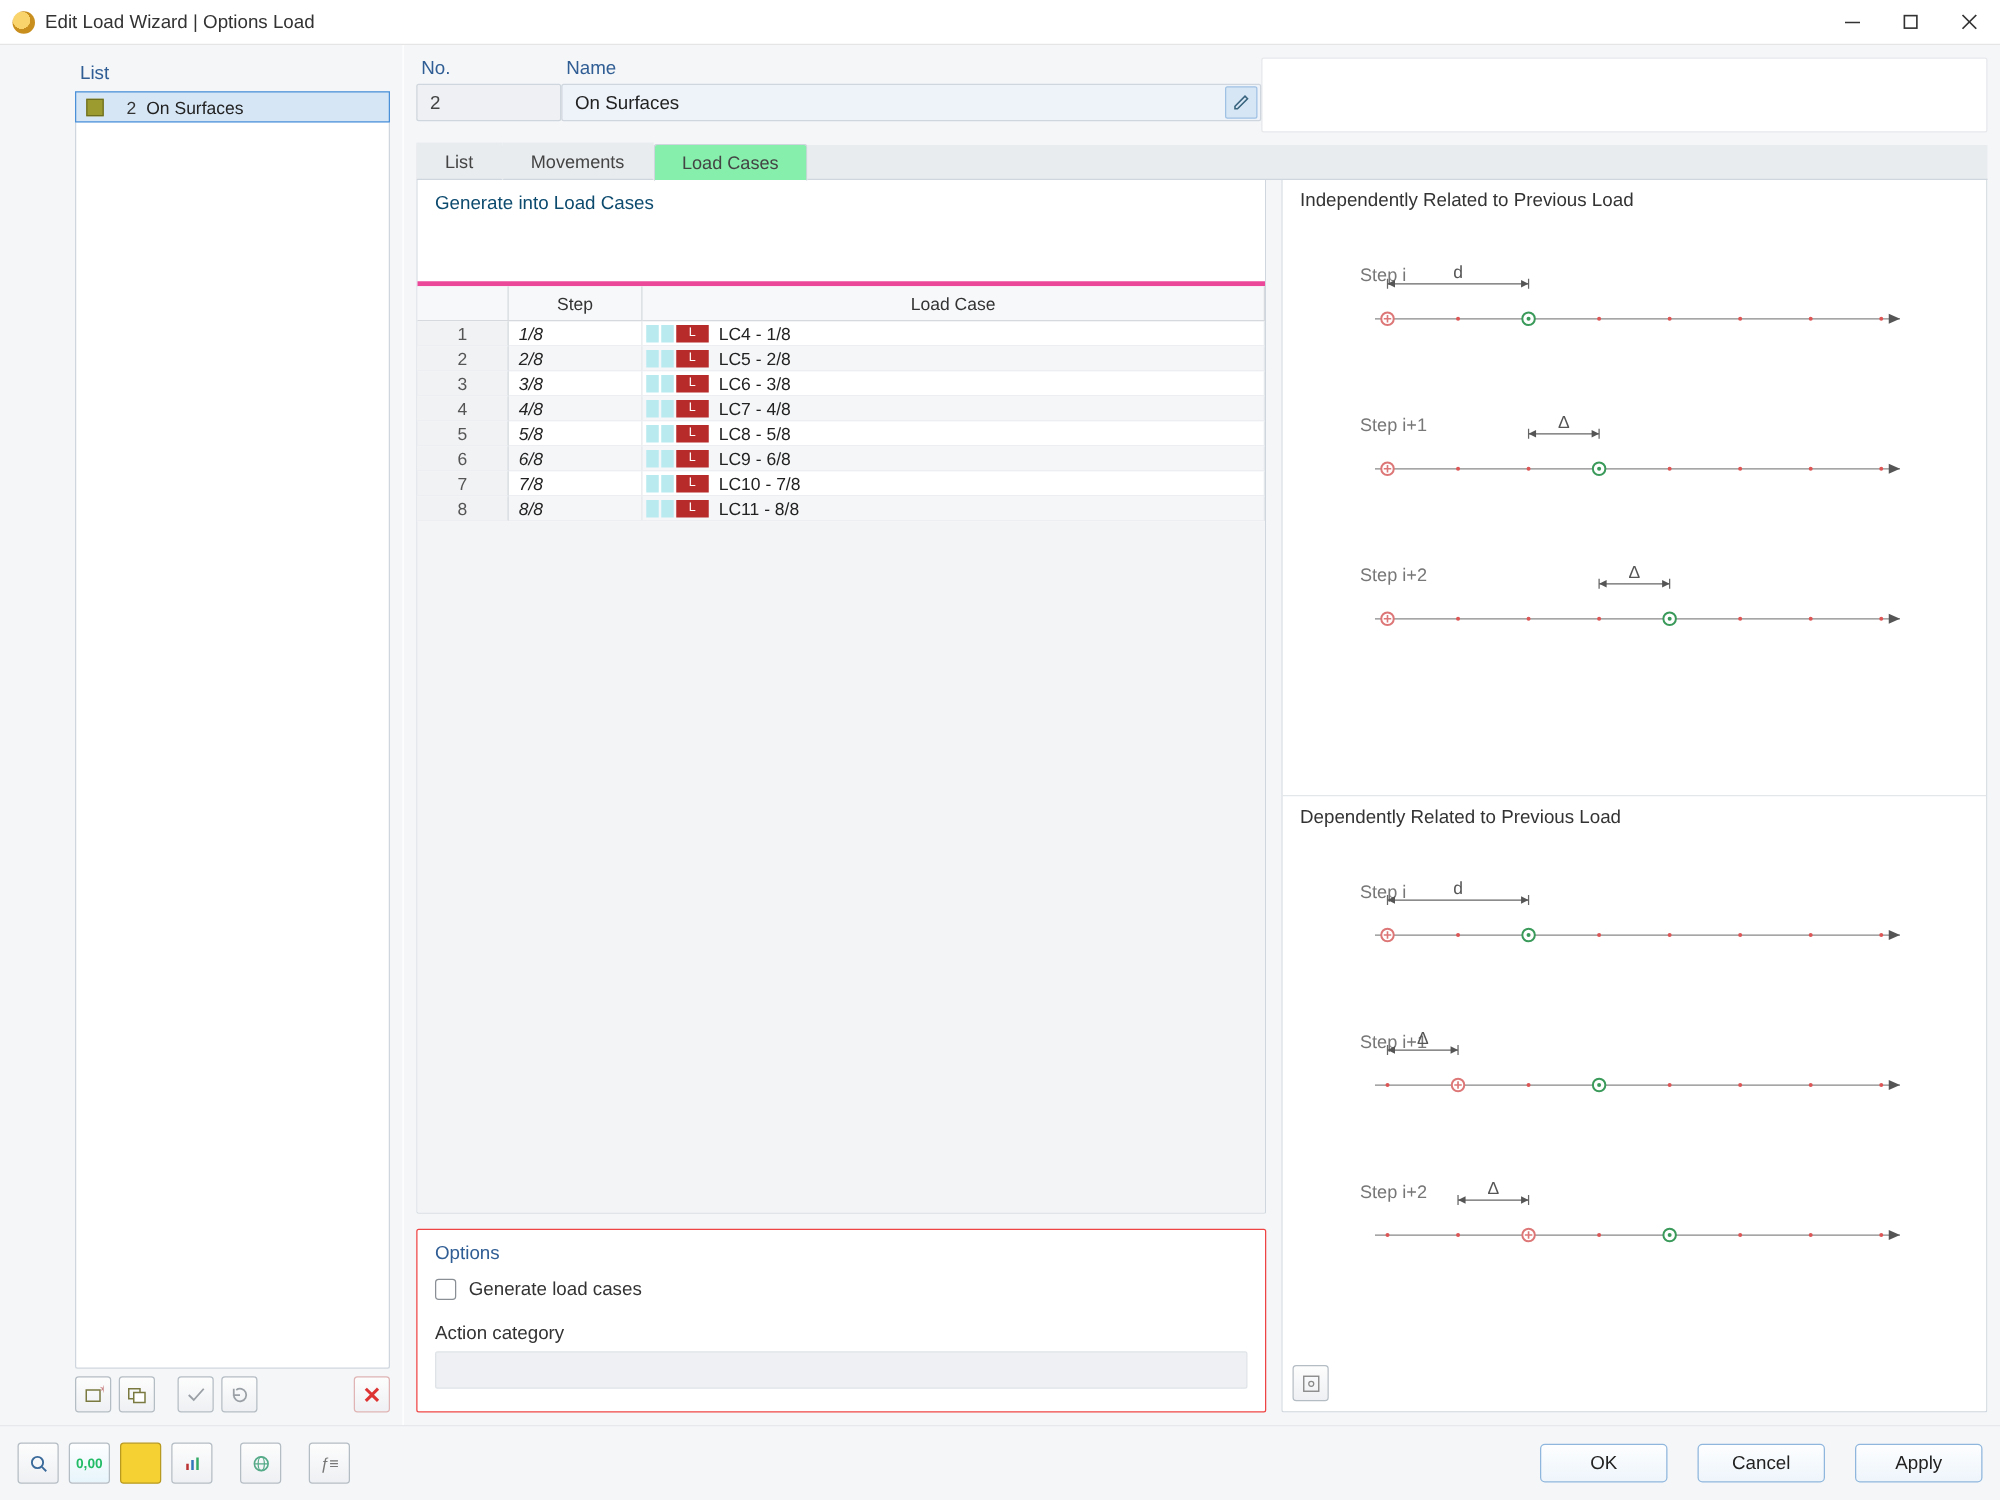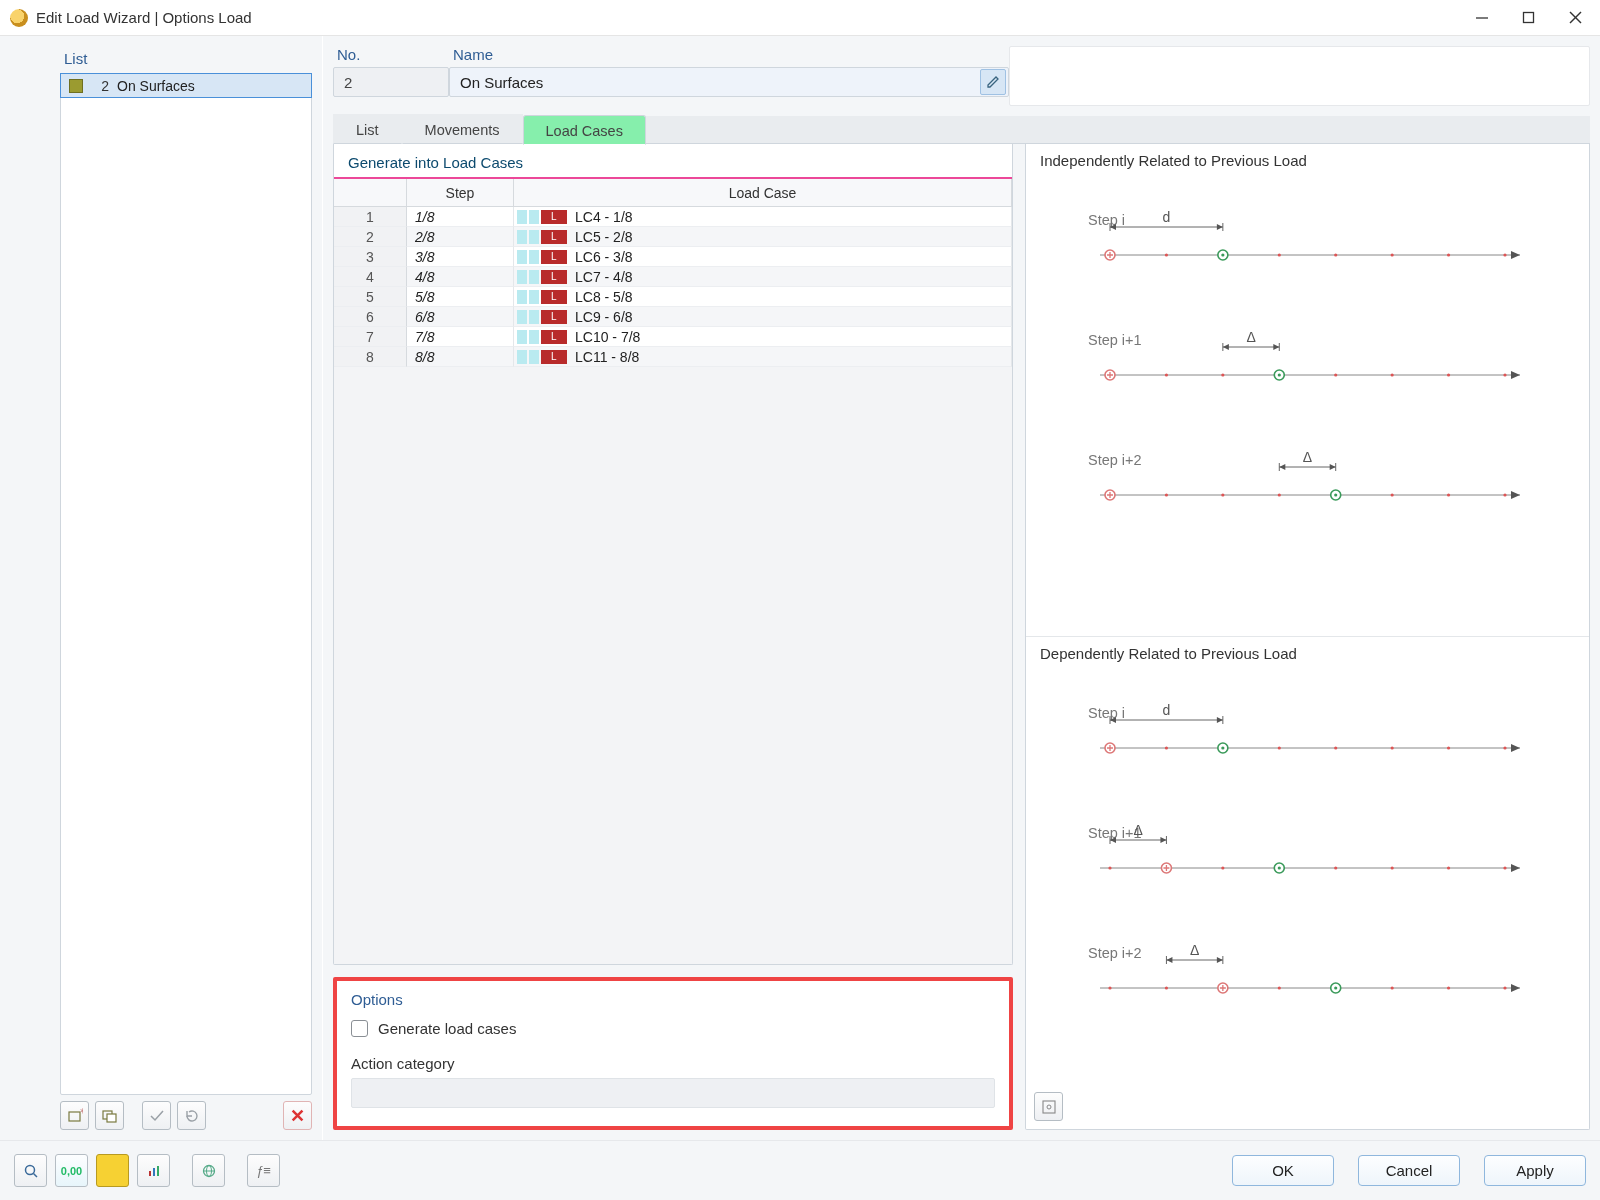--- a/index.html
+++ b/index.html
@@ -49,36 +49,36 @@
 .tab.active { background:#86efac; border:1px solid #cfd6dd; border-bottom:1px solid #fff; border-radius:3px 3px 0 0; position:relative; top:1px;text-align:right; }
 .tabfill { flex:1; border-bottom:1px solid #cfd6dd; }
 .tabsrow .tab:not(.active) { border-bottom:1px solid #cfd6dd; }
 
 
 .tabbody { display:grid; grid-template-columns:680px 1fr; gap:12px; background:transparent; border-top:none; padding:0; }
 
 
 .tbl-section { background:#fff; border:1px solid #cfd6dd; border-top:none; border-radius:0 0 2px 2px; display:flex; flex-direction:column; }
 .section-title { color:#0c4a6e; font-size:15px; padding:10px 14px 6px 14px; }
-.grid { border-top:2px solid #ec4899; }
+.grid { border-top:4px solid #ec4899;margin-top:48px; }
 .grid .head { display:grid; grid-template-columns:73px 107px 1fr; background:#f7f8fa; }
 .grid .head .cell { border-right:1px solid #d6dade; border-bottom:1px solid #d6dade; height:28px; display:flex; align-items:center; justify-content:center; font-size:14px; color:#333; }
 .grid .row { display:grid; grid-template-columns:73px 107px 1fr; }
 .grid .row:nth-child(even) { background:#f5f6f8; }
 .grid .row .rc { border-right:1px solid #e4e7ea; border-bottom:1px solid #eceef1; height:20px; display:flex; align-items:center; font-size:14px; }
 .grid .row .idx { justify-content:center; color:#555; background:#f1f2f4; border-right:1px solid #d6dade; }
 .grid .row .step { padding-left:8px;font-style:italic; }
 .grid .row .lc { display:flex; align-items:center; gap:0; padding-left:3px; }
 .chip { display:flex; gap:2px; margin-right:8px; }
 .chip .c1 { width:10px; height:14px; background:#b9eaf0; }
 .chip .c2 { width:10px; height:14px; background:#b9eaf0; }
 .chip .c3 { width:26px; height:14px; background:#b82b2b; color:#fff; font-size:10px; display:flex; align-items:center; justify-content:center; letter-spacing:0.5px; }
 .gridfill { flex:1; background:#f3f4f6; }
 
-.options { background:#fff; border:4px solid #ef4444; border-radius:2px; margin-top:12px; padding:10px 14px 18px 14px; }
+.options { background:#fff; border:1px solid #ef4444; border-radius:2px; margin-top:12px; padding:10px 14px 18px 14px; }
 .options .sect-t { color:#2f5d94; font-size:15px; margin-bottom:12px; }
 .options label { display:flex; align-items:center; gap:10px; font-size:15px; color:#333; margin-bottom:18px; }
 .chk { width:17px; height:17px; border:1.5px solid #8a8f95; border-radius:3px; background:#fff; }
 .actionlbl { font-size:15px; color:#333; margin-bottom:6px; }
 .actionbox { height:30px; background:#eef0f3; border:1px solid #dfe3e7; border-radius:2px; }
 
 
 .diagrams { display:flex; flex-direction:column; background:#fff; border:1px solid #cfd6dd; border-top:none; border-radius:0 0 2px 2px; position:relative; }
 .diagrams .dsect { flex:1; padding:8px 14px 8px 14px; position:relative; border-bottom:1px solid #e4e7ea; }
 .diagrams .dsect:last-child { border-bottom:none; }

